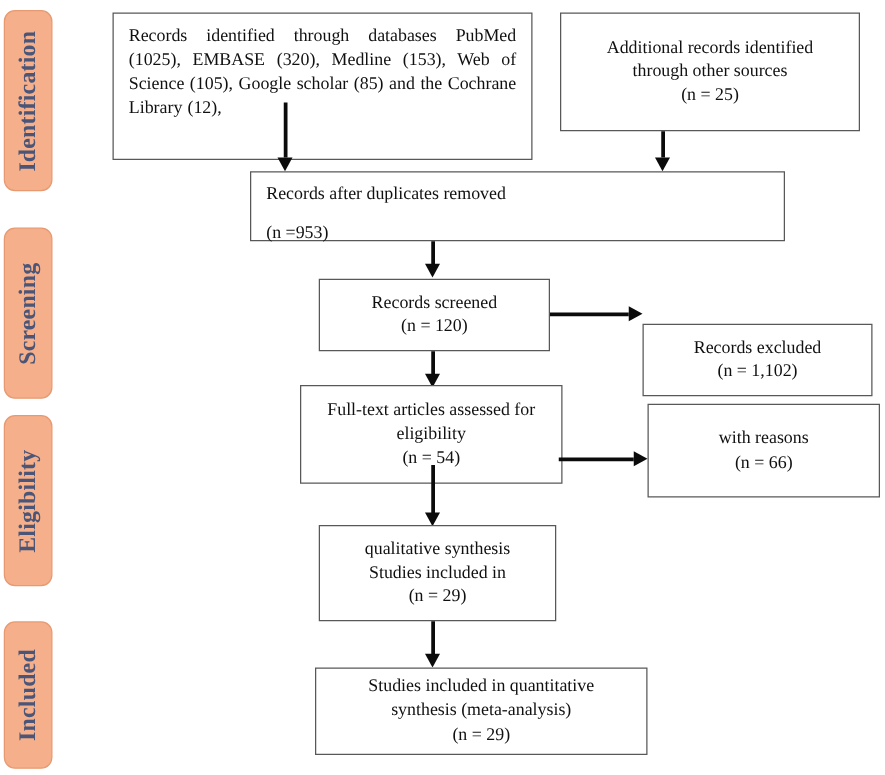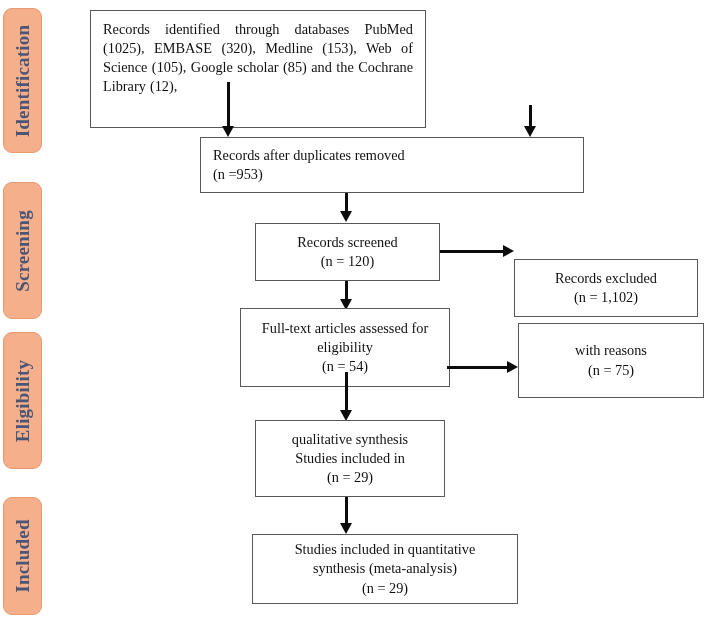--- a/index.html
+++ b/index.html
@@ -116,28 +116,33 @@
   </div>
 
   <div class="stage" style="left:3px; top:497px; width:39px; height:118px;">
     <span class="stage-text">Included</span>
   </div>
 
   <div class="box justify" style="left:90px; top:10px; width:336px; height:118px;">
     <span class="para">Records identified through databases PubMed (1025), EMBASE (320), Medline (153), Web of Science (105), Google scholar (85) and the Cochrane Library (12),</span>
   </div>
 
+  <div class="box center" style="left:448px; top:10px; width:240px; height:95px;">
+    <span class="line">Additional records identified</span>
+    <span class="line">through other sources</span>
+    <span class="line">(n = 25)</span>
+  </div>
 
   <div class="vline" style="left:227px; top:82px; height:44px;"></div>
   <div class="arrowdown" style="left:222px; top:126px;"></div>
 
   <div class="vline" style="left:529px; top:105px; height:21px;"></div>
   <div class="arrowdown" style="left:524px; top:126px;"></div>
 
-  <div class="box leftalign" style="left:200px; top:137px; width:384px; height:56px;">
+  <div class="box leftalign" style="left:200px; top:137px; width:428px; height:56px;gap:12px;">
     <span class="line">Records after duplicates removed</span>
     <span class="line">(n =953)</span>
   </div>
 
   <div class="vline" style="left:345px; top:193px; height:19px;"></div>
   <div class="arrowdown" style="left:340px; top:211px;"></div>
 
   <div class="box center" style="left:255px; top:223px; width:185px; height:58px;">
     <span class="line">Records screened</span>
     <span class="line">(n = 120)</span>
@@ -155,21 +160,21 @@
   <div class="arrowdown" style="left:340px; top:299px;"></div>
 
   <div class="box center" style="left:240px; top:308px; width:210px; height:79px;">
     <span class="line">Full-text articles assessed for</span>
     <span class="line">eligibility</span>
     <span class="line">(n = 54)</span>
   </div>
 
   <div class="box center" style="left:518px; top:323px; width:186px; height:75px;">
     <span class="line">with reasons</span>
-    <span class="line">(n = 75)</span>
+    <span class="line">(n = 66)</span>
   </div>
 
   <div class="hline" style="left:447px; top:366px; width:60px;"></div>
   <div class="arrowright" style="left:507px; top:361px;"></div>
 
   <div class="vline" style="left:345px; top:372px; height:39px;"></div>
   <div class="arrowdown" style="left:340px; top:410px;"></div>
 
   <div class="box center" style="left:255px; top:420px; width:190px; height:77px;">
     <span class="line">qualitative synthesis</span>

